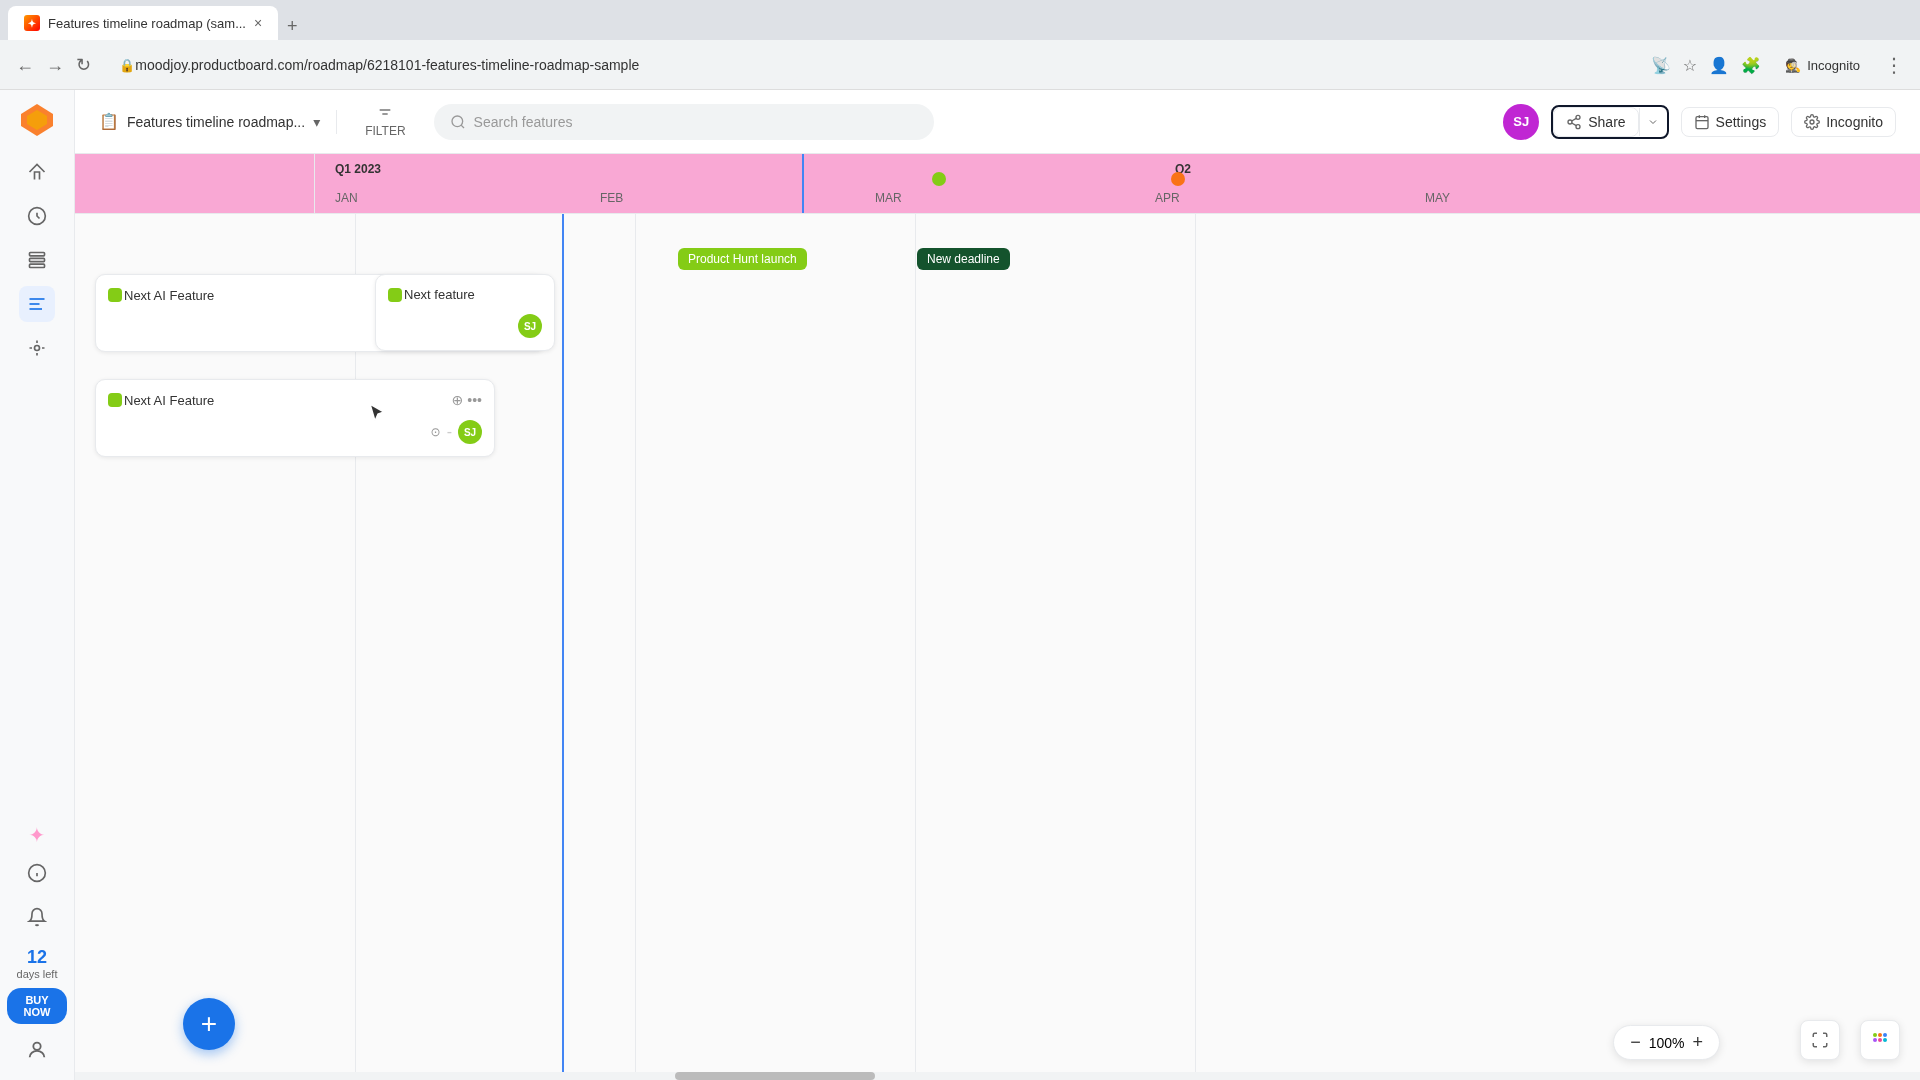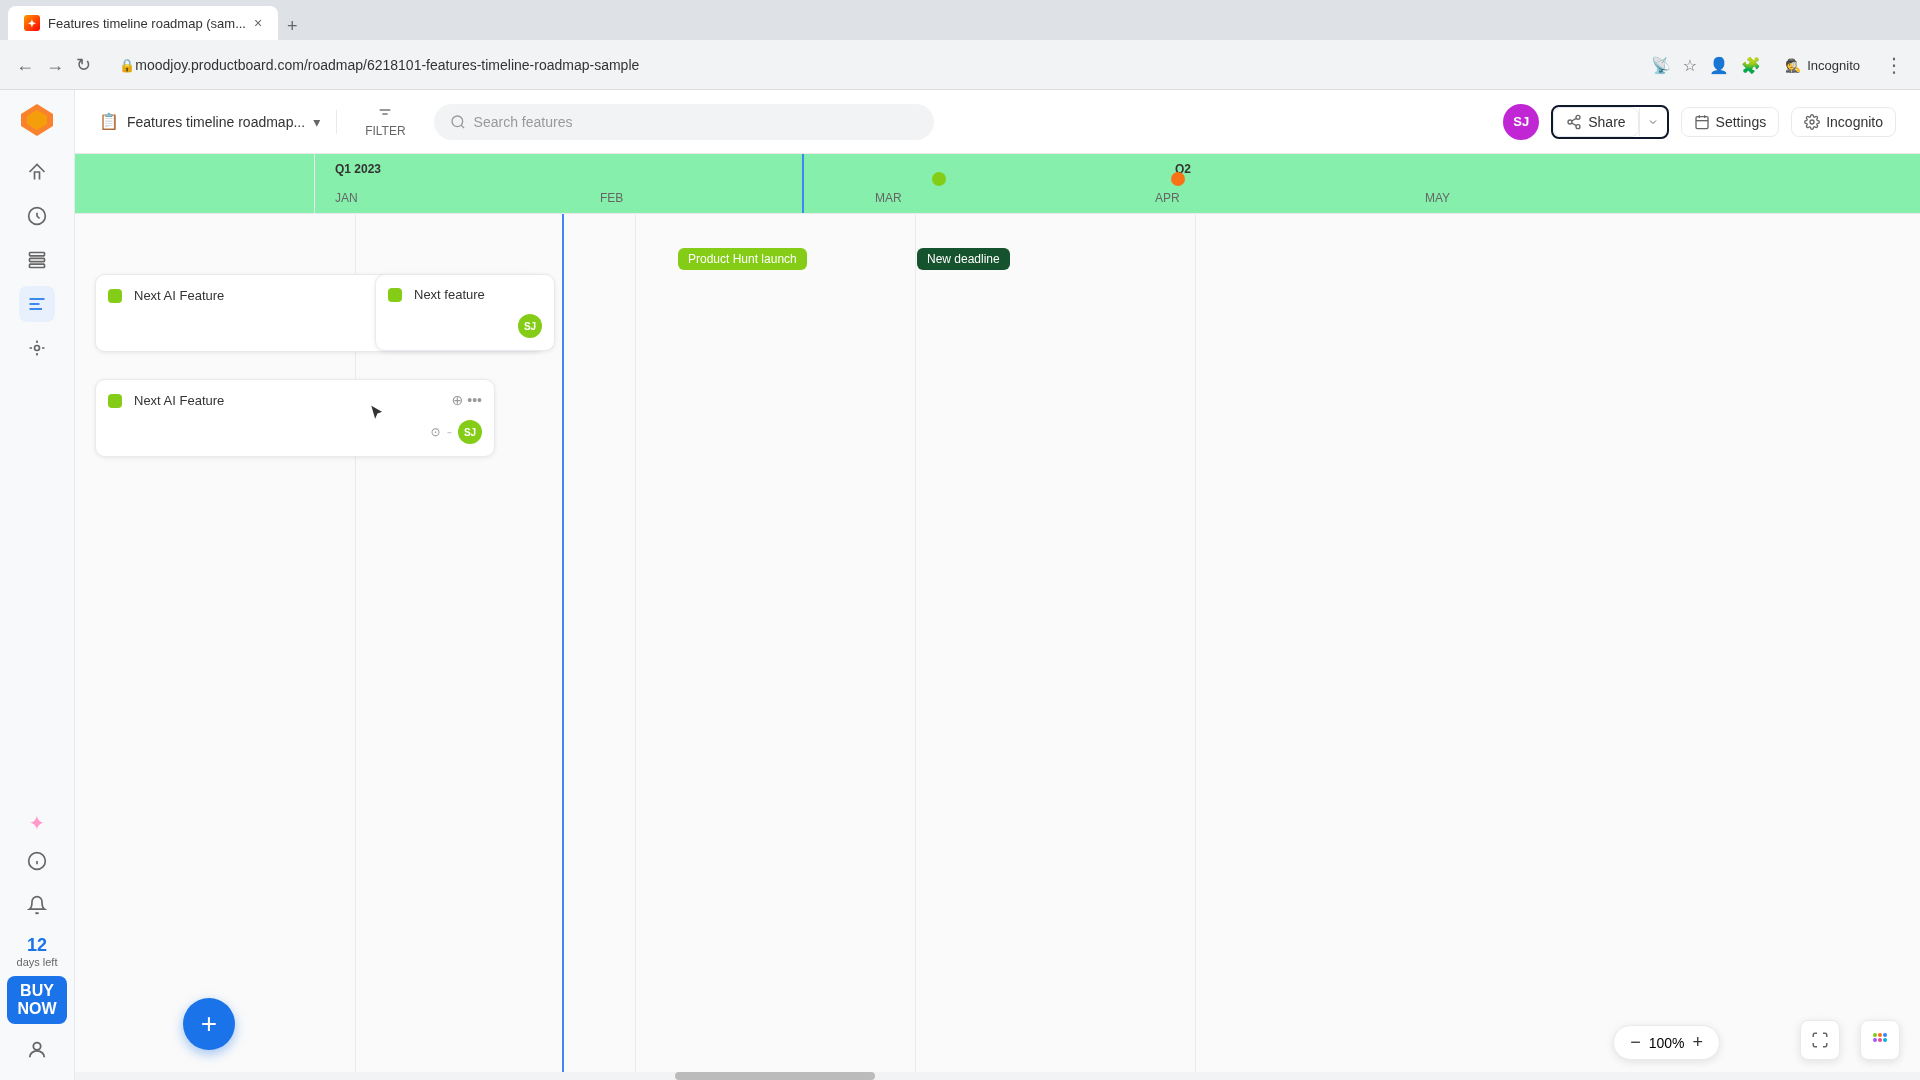--- a/index.html
+++ b/index.html
@@ -21,21 +21,21 @@
     
     .app { display: flex; height: 990px; }
 
     
     .sidebar { width: 75px; background: #f8f9fa; border-right: 1px solid #e8eaed; display: flex; flex-direction: column; align-items: center; padding: 12px 0; gap: 8px; position: relative; }
     .sidebar-logo { width: 36px; height: 36px; margin-bottom: 8px; }
     .sidebar-icon { width: 36px; height: 36px; display: flex; align-items: center; justify-content: center; border-radius: 8px; cursor: pointer; color: #666; font-size: 18px; }
     .sidebar-icon.active { background: #e8f0fe; color: #1a73e8; }
     .sidebar-bottom { margin-top: auto; display: flex; flex-direction: column; align-items: center; gap: 8px; }
     .trial-days { font-size: 16px; font-weight: bold; }
-    .buy-btn { background: #1a73e8; color: #fff; border: none; border-radius: 8px; padding: 6px 10px; font-size: 16px; font-weight: 600; cursor: pointer; width: 60px; }
+    .buy-btn { background: #1a73e8; color: #fff; border: none; border-radius: 14px; padding: 6px 10px; font-size: 11px; font-weight: 600; cursor: pointer; width: 60px; }
     .sparkle { color: #f9c; font-size: 20px; }
 
     
     .main { flex: 1; display: flex; flex-direction: column; overflow: hidden; }
 
     
     .header { height: 64px; border-bottom: 1px solid #e8eaed; display: flex; align-items: center; padding: 0 24px; gap: 16px; }
     .breadcrumb { display: flex; align-items: center; gap: 8px; font-size: 14px; color: #333; }
     .breadcrumb-icon { color: #999; font-size: 16px; }
     .header-divider { width: 1px; height: 24px; background: #e8eaed; }
@@ -45,35 +45,35 @@
     .avatar { width: 36px; height: 36px; border-radius: 50%; background: #c026d3; color: #fff; display: flex; align-items: center; justify-content: center; font-size: 13px; font-weight: 600; }
     .share-btn { display: flex; align-items: center; gap: 6px; background: #fff; border: 1px solid #e8eaed; border-radius: 8px; padding: 6px 12px; font-size: 14px; color: #333; cursor: pointer; }
     .share-dropdown { width: 28px; height: 28px; display: flex; align-items: center; justify-content: center; border-left: 1px solid #e8eaed; cursor: pointer; }
     .monthly-btn { display: flex; align-items: center; gap: 6px; background: #fff; border: 1px solid #e8eaed; border-radius: 8px; padding: 6px 12px; font-size: 14px; color: #333; cursor: pointer; }
     .settings-btn { display: flex; align-items: center; gap: 6px; background: #fff; border: 1px solid #e8eaed; border-radius: 8px; padding: 6px 12px; font-size: 14px; color: #333; cursor: pointer; }
 
     
     .timeline-area { flex: 1; display: flex; flex-direction: column; overflow: hidden; position: relative; }
 
     
-    .timeline-header { height: 60px; border-bottom: 1px solid #e8eaed; display: flex; position: relative; background: #86efac; justify-content: flex-end; }
+    .timeline-header { height: 60px; border-bottom: 1px solid #e8eaed; display: flex; position: relative; background: #f9a8d4; justify-content: flex-end; }
     .timeline-left-panel { width: 240px; border-right: 1px solid #e8eaed; flex-shrink: 0; }
     .timeline-months { flex: 1; position: relative; }
     .quarter-label { position: absolute; font-size: 12px; font-weight: 600; color: #333; top: 8px; }
     .month-label { position: absolute; font-size: 12px; color: #666; bottom: 8px; }
 
     
     .timeline-body { flex: 1; display: flex; overflow: hidden; }
     .swimlane-panel { width: 240px; border-right: 1px solid #e8eaed; padding: 16px; flex-shrink: 0; }
     .add-swimlane { display: flex; align-items: center; gap: 8px; color: #999; font-size: 14px; cursor: pointer; }
     .timeline-content { flex: 1; position: relative; overflow: hidden; }
 
     
     .feature-card { position: absolute; background: #fff; border: 1px solid #e8eaed; border-radius: 10px; padding: 12px; box-shadow: 0 1px 4px rgba(0,0,0,0.08); }
-    .feature-card-header { display: flex; align-items: flex-end; gap: 12px; margin-bottom: 8px; }
+    .feature-card-header { display: flex; align-items: center; gap: 2px; margin-bottom: 8px; }
     .feature-dot { width: 14px; height: 14px; border-radius: 4px; background: #84cc16; flex-shrink: 0; }
     .feature-title { font-size: 13px; font-weight: 500; color: #333; flex: 1; }
     .card-actions { display: flex; align-items: center; gap: 4px; color: #999; font-size: 14px; }
     .card-footer { display: flex; align-items: center; justify-content: flex-end; gap: 6px; margin-top: 12px; }
     .card-avatar { width: 24px; height: 24px; border-radius: 50%; background: #84cc16; color: #fff; display: flex; align-items: center; justify-content: center; font-size: 10px; font-weight: 600; }
 
     
     .milestone { position: absolute; display: flex; flex-direction: column; align-items: center; justify-content: center; }
     .milestone-label { margin-top: 4px; background: #84cc16; color: #fff; border-radius: 6px; padding: 4px 10px; font-size: 12px; font-weight: 500; white-space: nowrap; }
     .milestone-label.orange { background: #14532d; }

